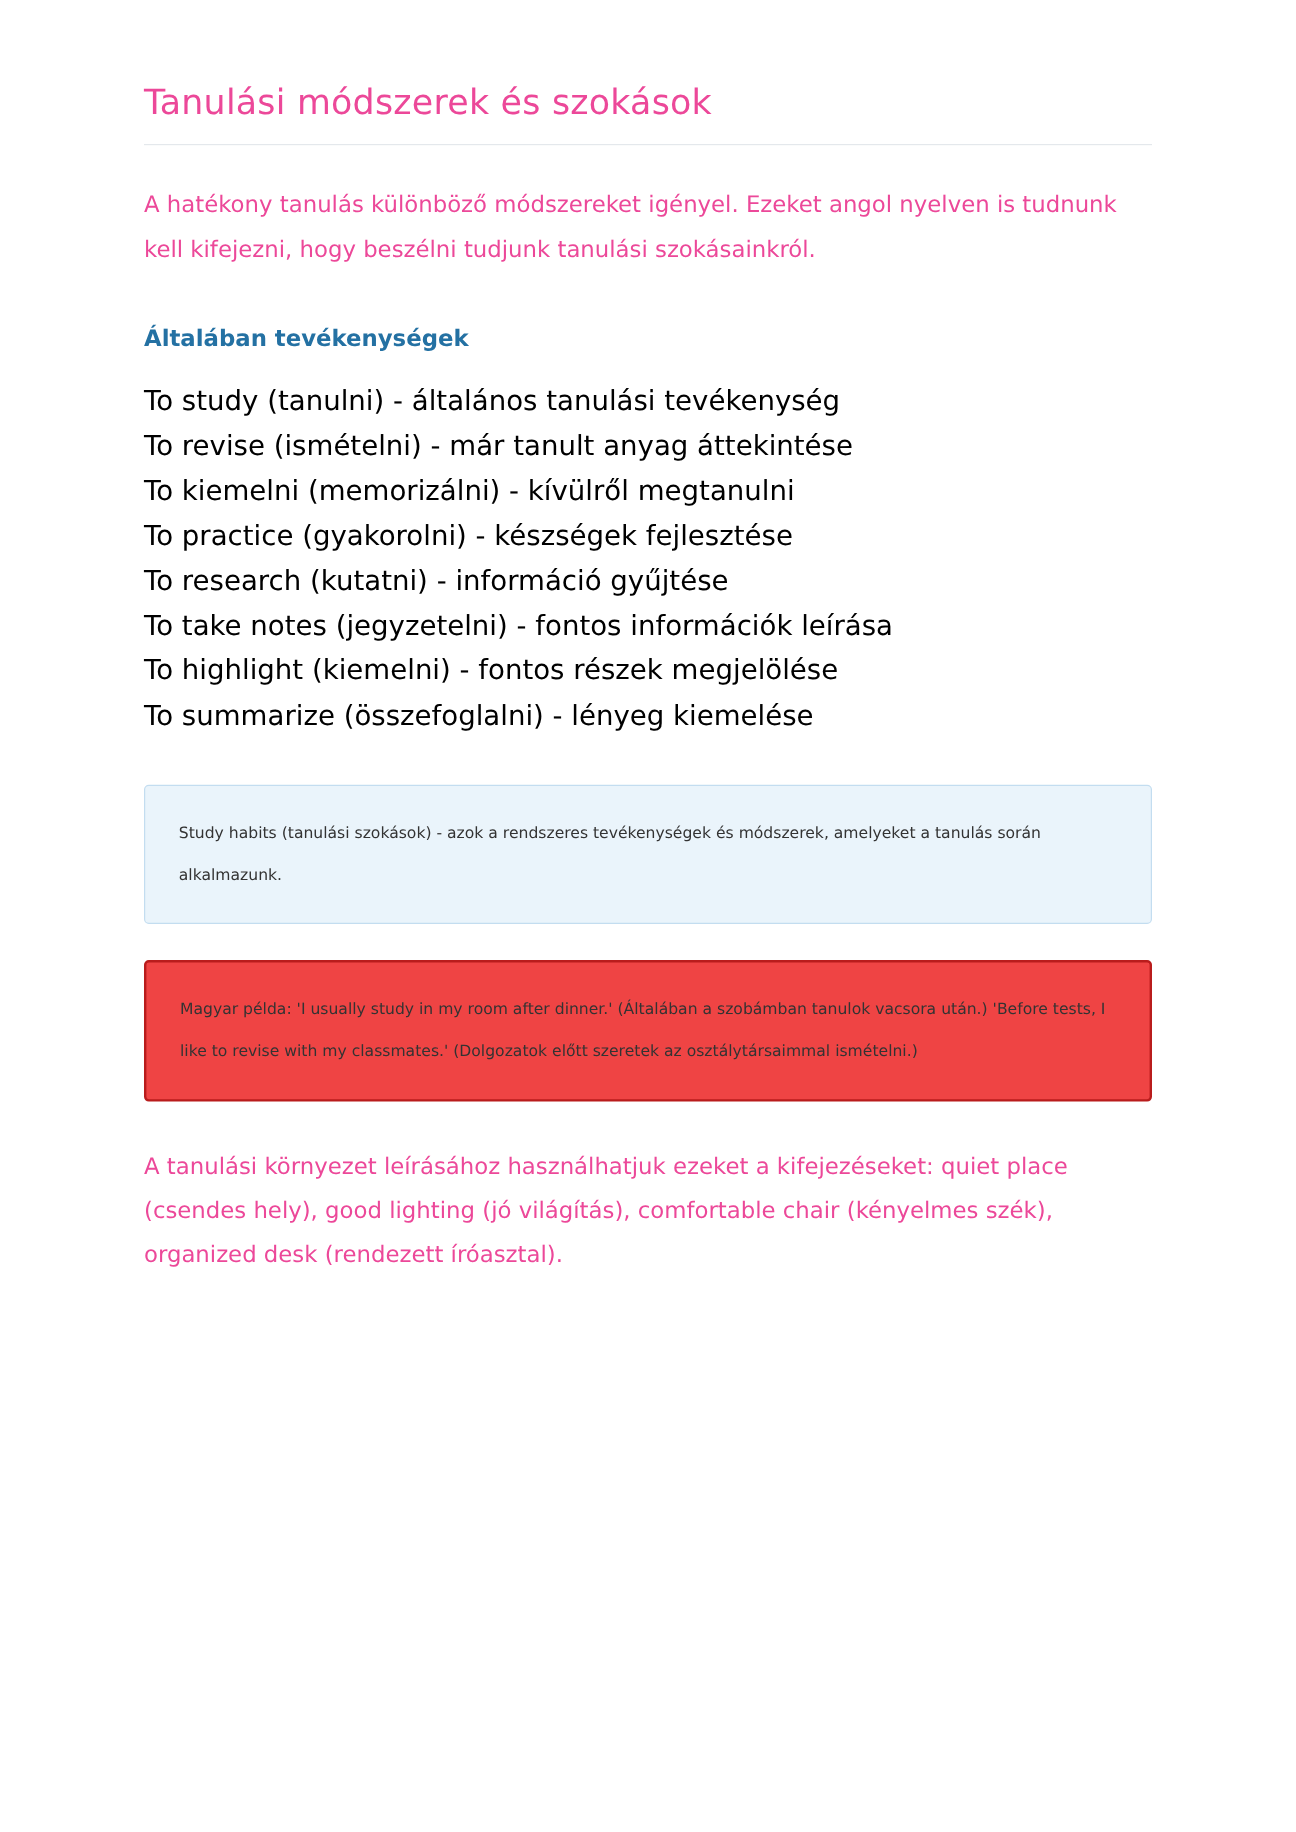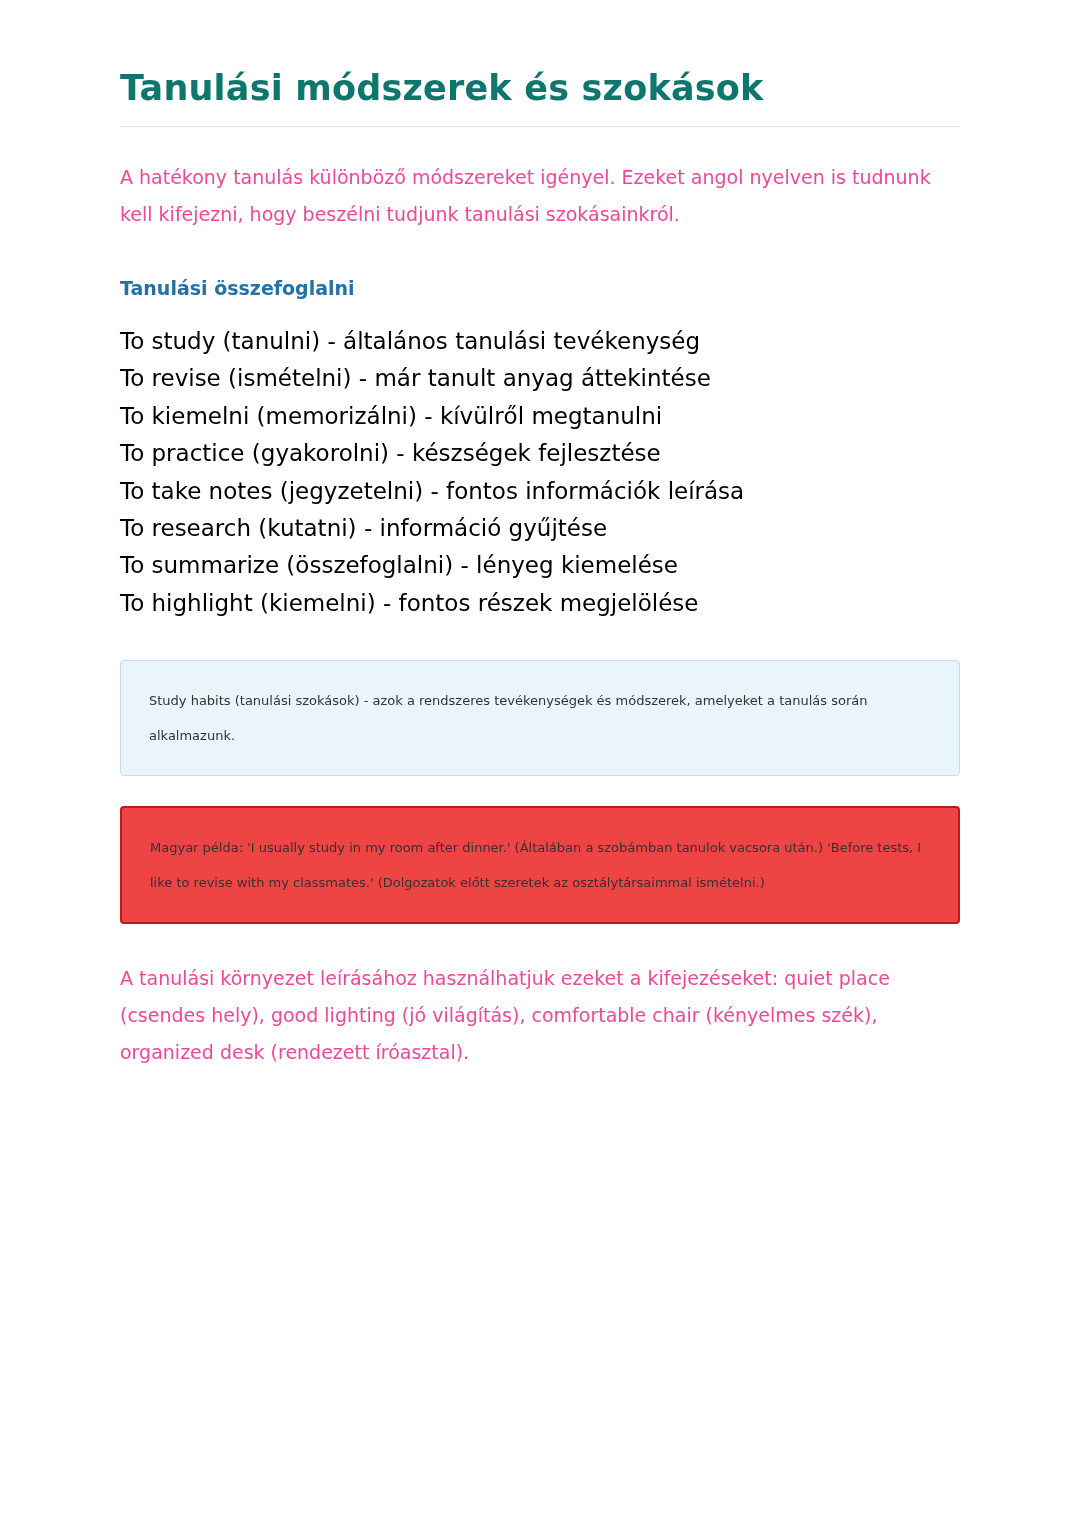--- a/index.html
+++ b/index.html
@@ -8,23 +8,23 @@
     width: 1080px;
     min-height: 1527px;
     font-family: "DejaVu Sans", "Liberation Sans", sans-serif;
     color: #333333;
     -webkit-font-smoothing: antialiased;
   }
   .page {
     padding: 68px 120px 60px 120px;
   }
   .doc-title {
-    font-size: 35px;
-    font-weight: bold;
-    color: #0f766e;
+    font-size: 29px;
+    font-weight: normal;
+    color: #ec4899;
     letter-spacing: 0.2px;
     padding-bottom: 18px;
     border-bottom: 1px solid #e4e8ec;
   }
   .para {
     font-size: 19px;
     line-height: 37px;
     color: #ec4899;
   }
   .intro { margin-top: 32px; }
@@ -61,31 +61,31 @@
 </style>
 </head>
 <body>
 
 <div class="page">
 
   <h1 class="doc-title">Tanulási módszerek és szokások</h1>
 
   <p class="para intro">A hatékony tanulás különböző módszereket igényel. Ezeket angol nyelven is tudnunk kell kifejezni, hogy beszélni tudjunk tanulási szokásainkról.</p>
 
-  <h2 class="section-heading">Tanulási összefoglalni</h2>
+  <h2 class="section-heading">Általában tevékenységek</h2>
 
   <div class="activities">
     <div class="activity-line">To study (tanulni) - általános tanulási tevékenység</div>
     <div class="activity-line">To revise (ismételni) - már tanult anyag áttekintése</div>
     <div class="activity-line">To kiemelni (memorizálni) - kívülről megtanulni</div>
     <div class="activity-line">To practice (gyakorolni) - készségek fejlesztése</div>
+    <div class="activity-line">To research (kutatni) - információ gyűjtése</div>
     <div class="activity-line">To take notes (jegyzetelni) - fontos információk leírása</div>
-    <div class="activity-line">To research (kutatni) - információ gyűjtése</div>
+    <div class="activity-line">To highlight (kiemelni) - fontos részek megjelölése</div>
     <div class="activity-line">To summarize (összefoglalni) - lényeg kiemelése</div>
-    <div class="activity-line">To highlight (kiemelni) - fontos részek megjelölése</div>
   </div>
 
   <div class="box box-blue">
     <span>Study habits (tanulási szokások) - azok a rendszeres tevékenységek és módszerek, amelyeket a tanulás során alkalmazunk.</span>
   </div>
 
   <div class="box box-green">
     <span>Magyar példa: 'I usually study in my room after dinner.' (Általában a szobámban tanulok vacsora után.) 'Before tests, I like to revise with my classmates.' (Dolgozatok előtt szeretek az osztálytársaimmal ismételni.)</span>
   </div>
 

